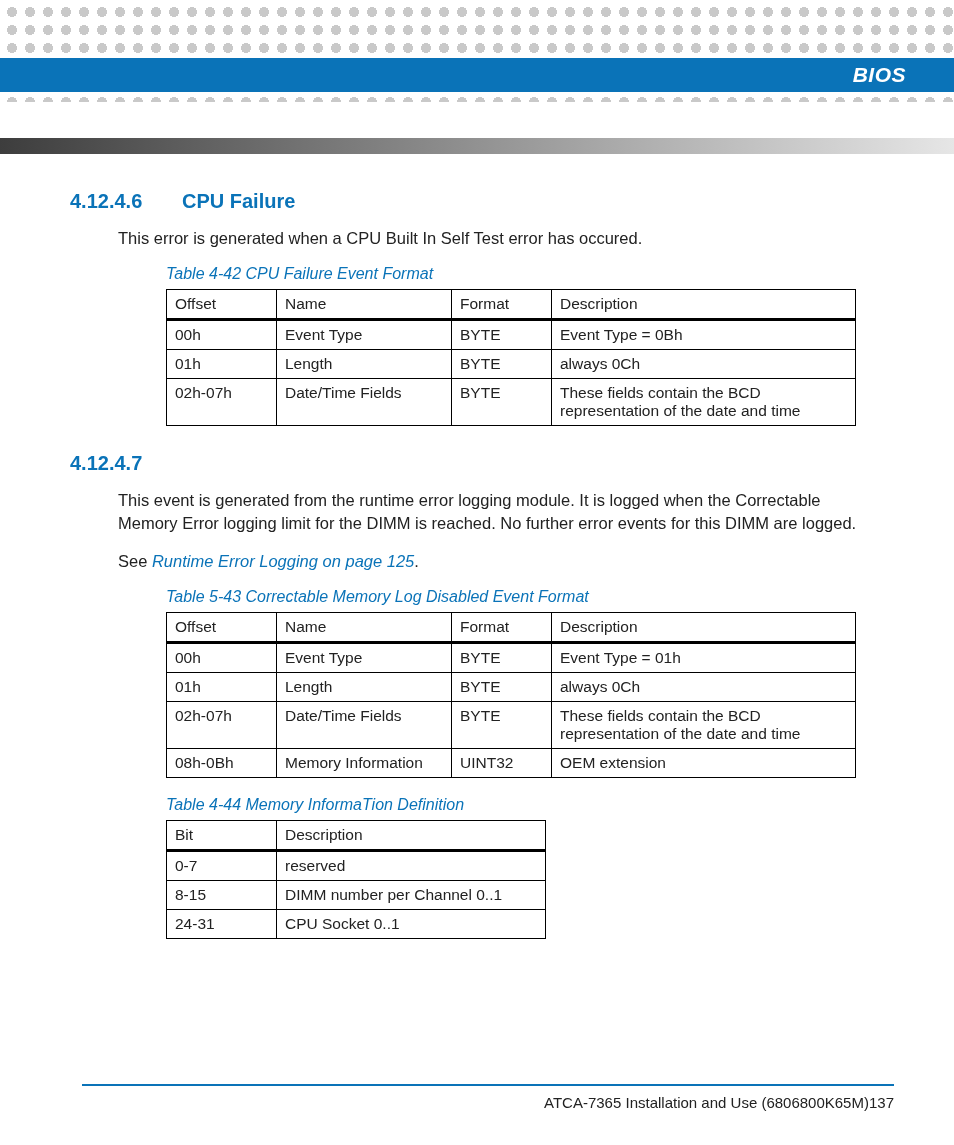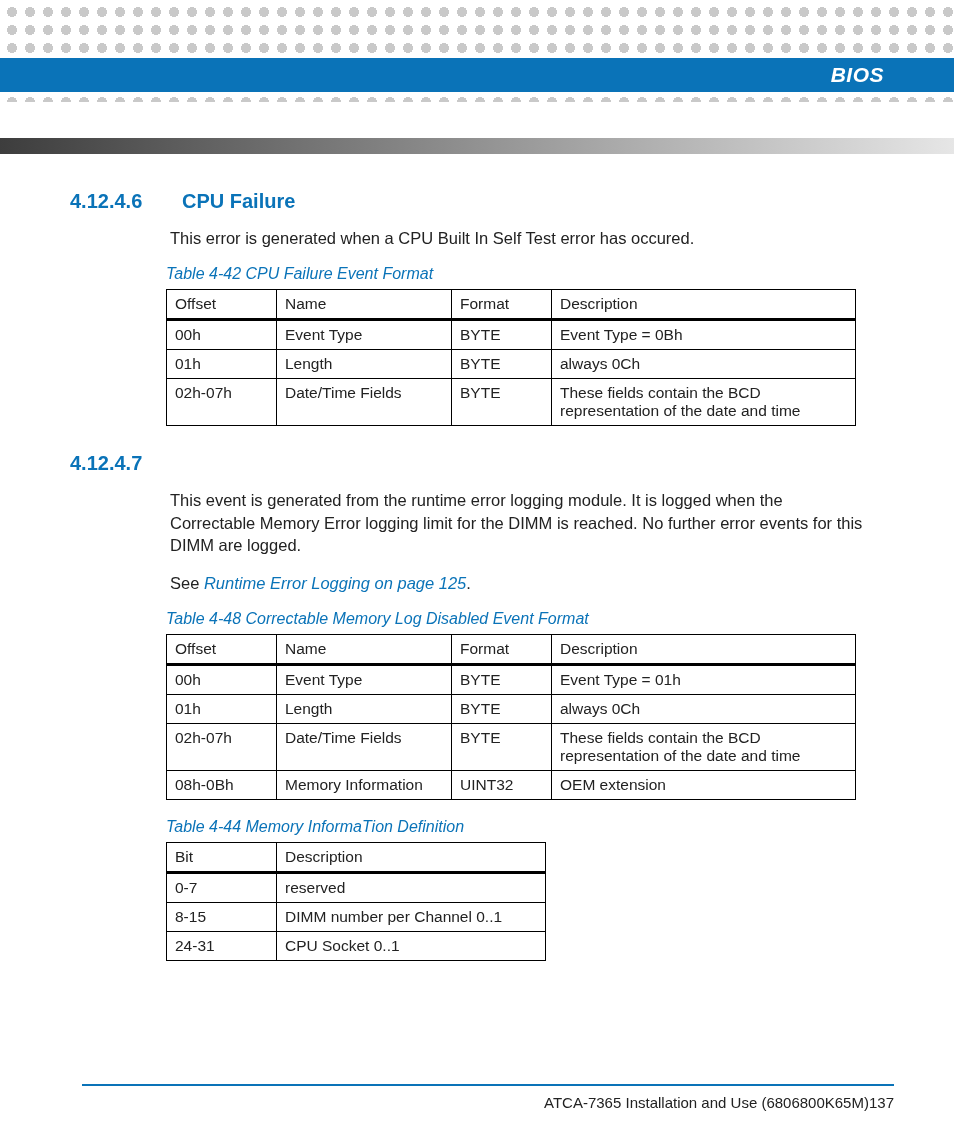--- a/index.html
+++ b/index.html
@@ -21,21 +21,21 @@
     background-position: 3px 3px;
   }
   .header-bar {
     position: absolute;
     top: 58px; left: 0; right: 0;
     height: 34px;
     background: #0a73b8;
     display: flex;
     align-items: center;
     justify-content: flex-end;
-    padding-right: 70px;
+    padding-right: 48px;
   }
   .header-bar-title {
     color: #fff;
     font-weight: 700;
     font-size: 21px;
     font-style: italic;
     letter-spacing: .5px;
   }
   .gradient-rule {
     position: absolute;
@@ -62,21 +62,21 @@
     font-size: 20px;
     width: 78px;
   }
   .sec-title {
     color: #0a73b8;
     font-weight: 600;
     font-size: 20px;
     margin-left: 16px;
   }
   .body-text {
-    margin-left: 100px;
+    margin-left: 48px;
     font-size: 16.5px;
     line-height: 1.35;
     margin-bottom: 16px;
   }
   .table-caption {
     margin-left: 96px;
     color: #0a73b8;
     font-style: italic;
     font-size: 16px;
     margin-bottom: 6px;
@@ -168,21 +168,21 @@
   </table>
 
   <div class="sec-row" style="margin-top:26px;">
     <span class="sec-num">4.12.4.7</span>
   </div>
   <p class="body-text">This event is generated from the runtime error logging module. It is logged when the Correctable Memory Error logging limit for the DIMM is reached. No further error events for this DIMM are logged.</p>
   <p class="body-text">
     <span>See </span><span class="link-text">Runtime Error Logging on page 125</span><span>.</span>
   </p>
 
-  <p class="table-caption">Table 4-48 Correctable Memory Log Disabled Event Format</p>
+  <p class="table-caption">Table 5-43 Correctable Memory Log Disabled Event Format</p>
   <table class="data">
     <colgroup>
         <col style="width:110px">
         <col style="width:175px">
         <col style="width:100px">
         <col>
       </colgroup>
     <thead>
         <tr>
       <th>Offset</th>

